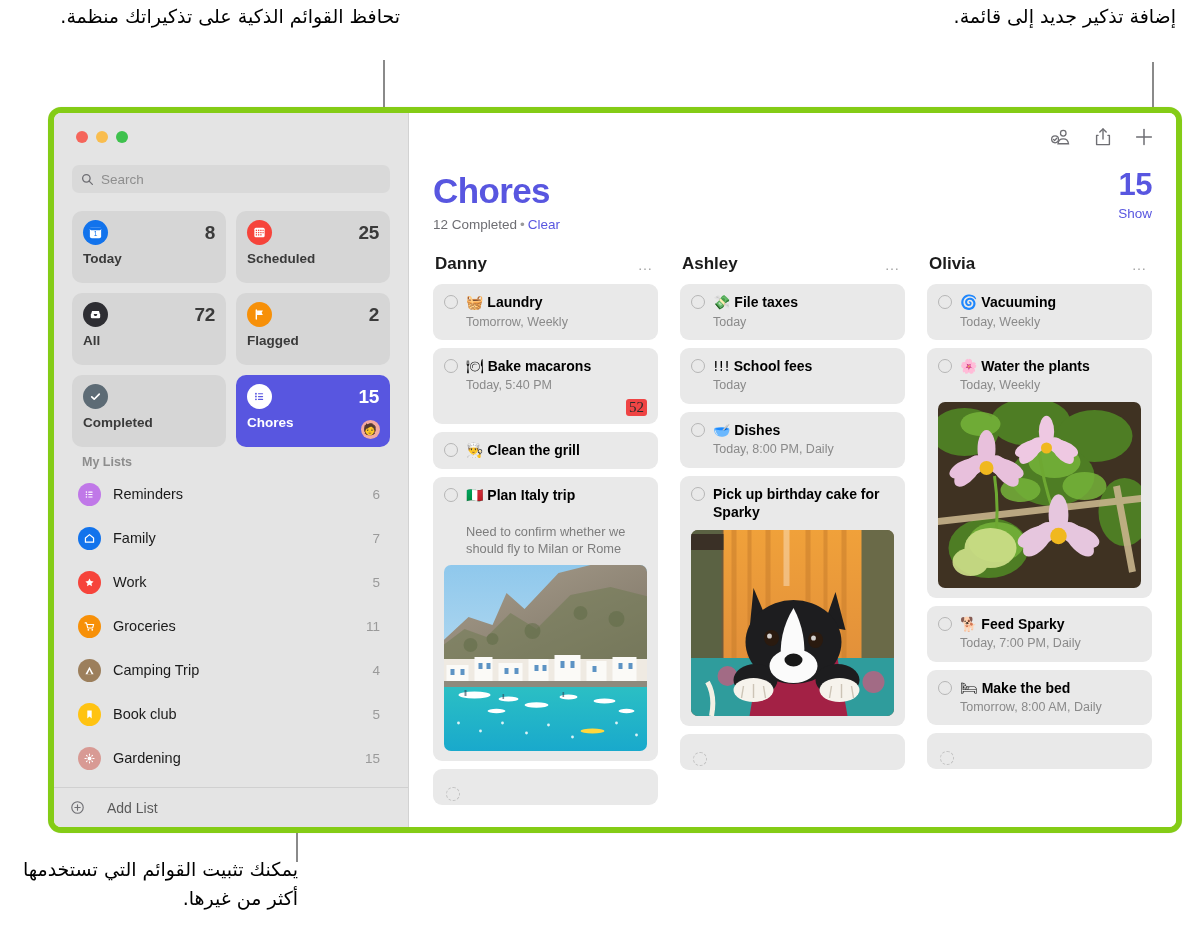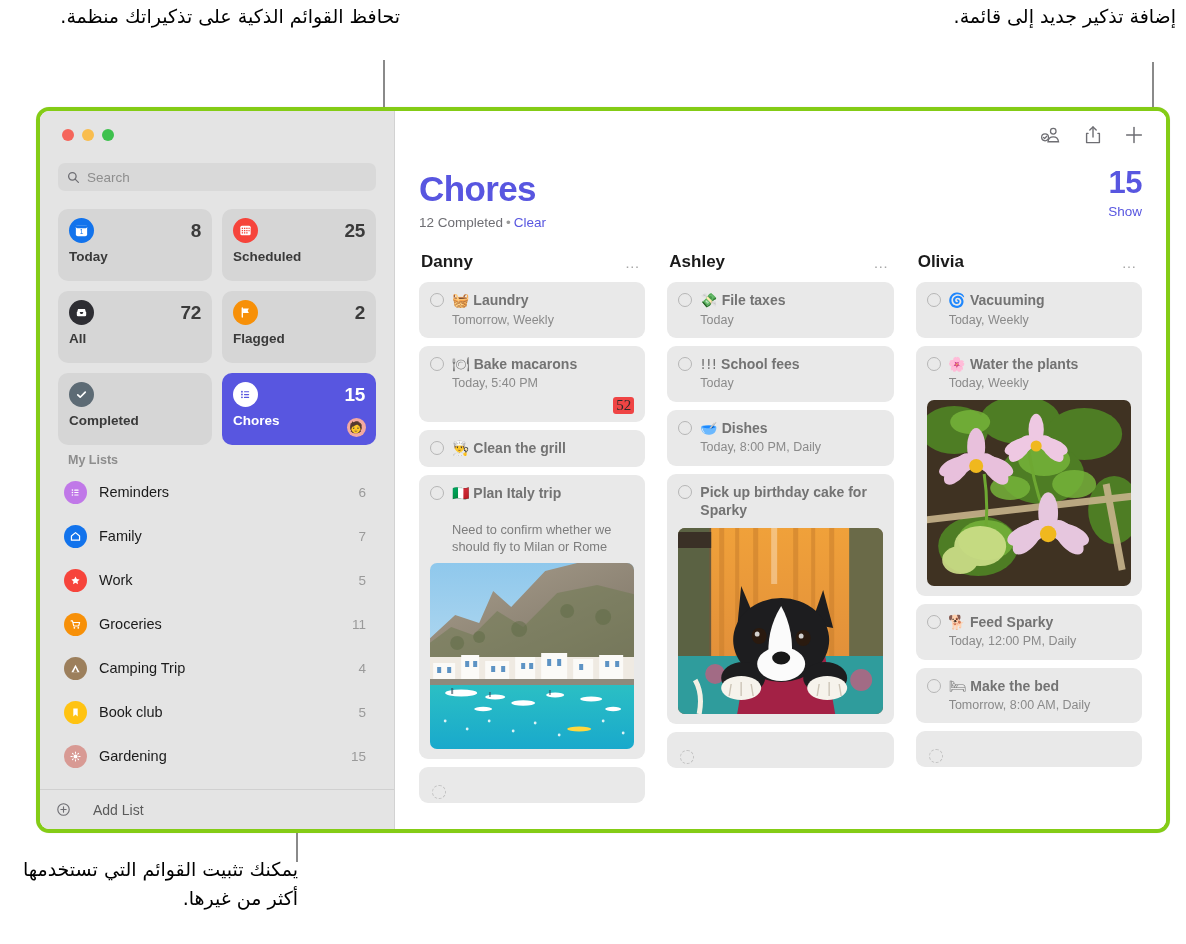--- a/index.html
+++ b/index.html
@@ -28,25 +28,25 @@
 
   .leader {
     position: absolute;
     background: #8a8a8a;
     width: 1.6px;
   }
 
   
   .window {
     position: absolute;
-    left: 36px; top: 107px;
+    left: 48px; top: 107px;
     width: 1134px; height: 726px;
     border-radius: 13px;
     background: #ffffff;
-    border: 4px solid #84cc16;
+    border: 6px solid #84cc16;
     overflow: hidden;
     display: flex;
     box-shadow: 0 0 0 0.5px rgba(0,0,0,.04);
   }
 
   
   .sidebar {
     width: 355px;
     background: #e4e4e4;
     position: relative;
@@ -172,21 +172,21 @@
     position: relative;
   }
   .card-row { display: flex; gap: 8px; align-items: flex-start; }
   .circ {
     width: 14px; height: 14px; border-radius: 50%;
     border: 1.3px solid #b6b6b6;
     flex: 0 0 auto; margin-top: 2px;
   }
   .circ.dashed { border-style: dashed; border-color: #c2c2c2; }
   .card-ttl {
-    font-size: 14px; font-weight: 600; color: #737373;
+    font-size: 14px; font-weight: 600; color: #000000;
     line-height: 1.33;
   }
   .emoji { font-family: "DejaVu Sans", sans-serif; font-weight: 400; }
   .card-sub {
     font-size: 12.5px; color: #8a8a8a; margin-top: 2px; margin-left: 22px;
     line-height: 1.3;
   }
   .card-note {
     font-size: 12.8px; color: #7d7d7d; margin-top: 18px; margin-left: 22px;
     line-height: 1.33;
@@ -794,21 +794,21 @@
                   </g>
               </svg>
             </div>
           </div>
 
           <div class="card">
             <div class="card-row">
               <div class="circ"></div>
               <div class="card-ttl"><span class="emoji">🐕</span> <span>Feed Sparky</span></div>
             </div>
-            <div class="card-sub">Today, 12:00 PM, Daily</div>
+            <div class="card-sub">Today, 7:00 PM, Daily</div>
           </div>
 
           <div class="card">
             <div class="card-row">
               <div class="circ"></div>
               <div class="card-ttl"><span class="emoji">🛏</span> <span>Make the bed</span></div>
             </div>
             <div class="card-sub">Tomorrow, 8:00 AM, Daily</div>
           </div>
 

